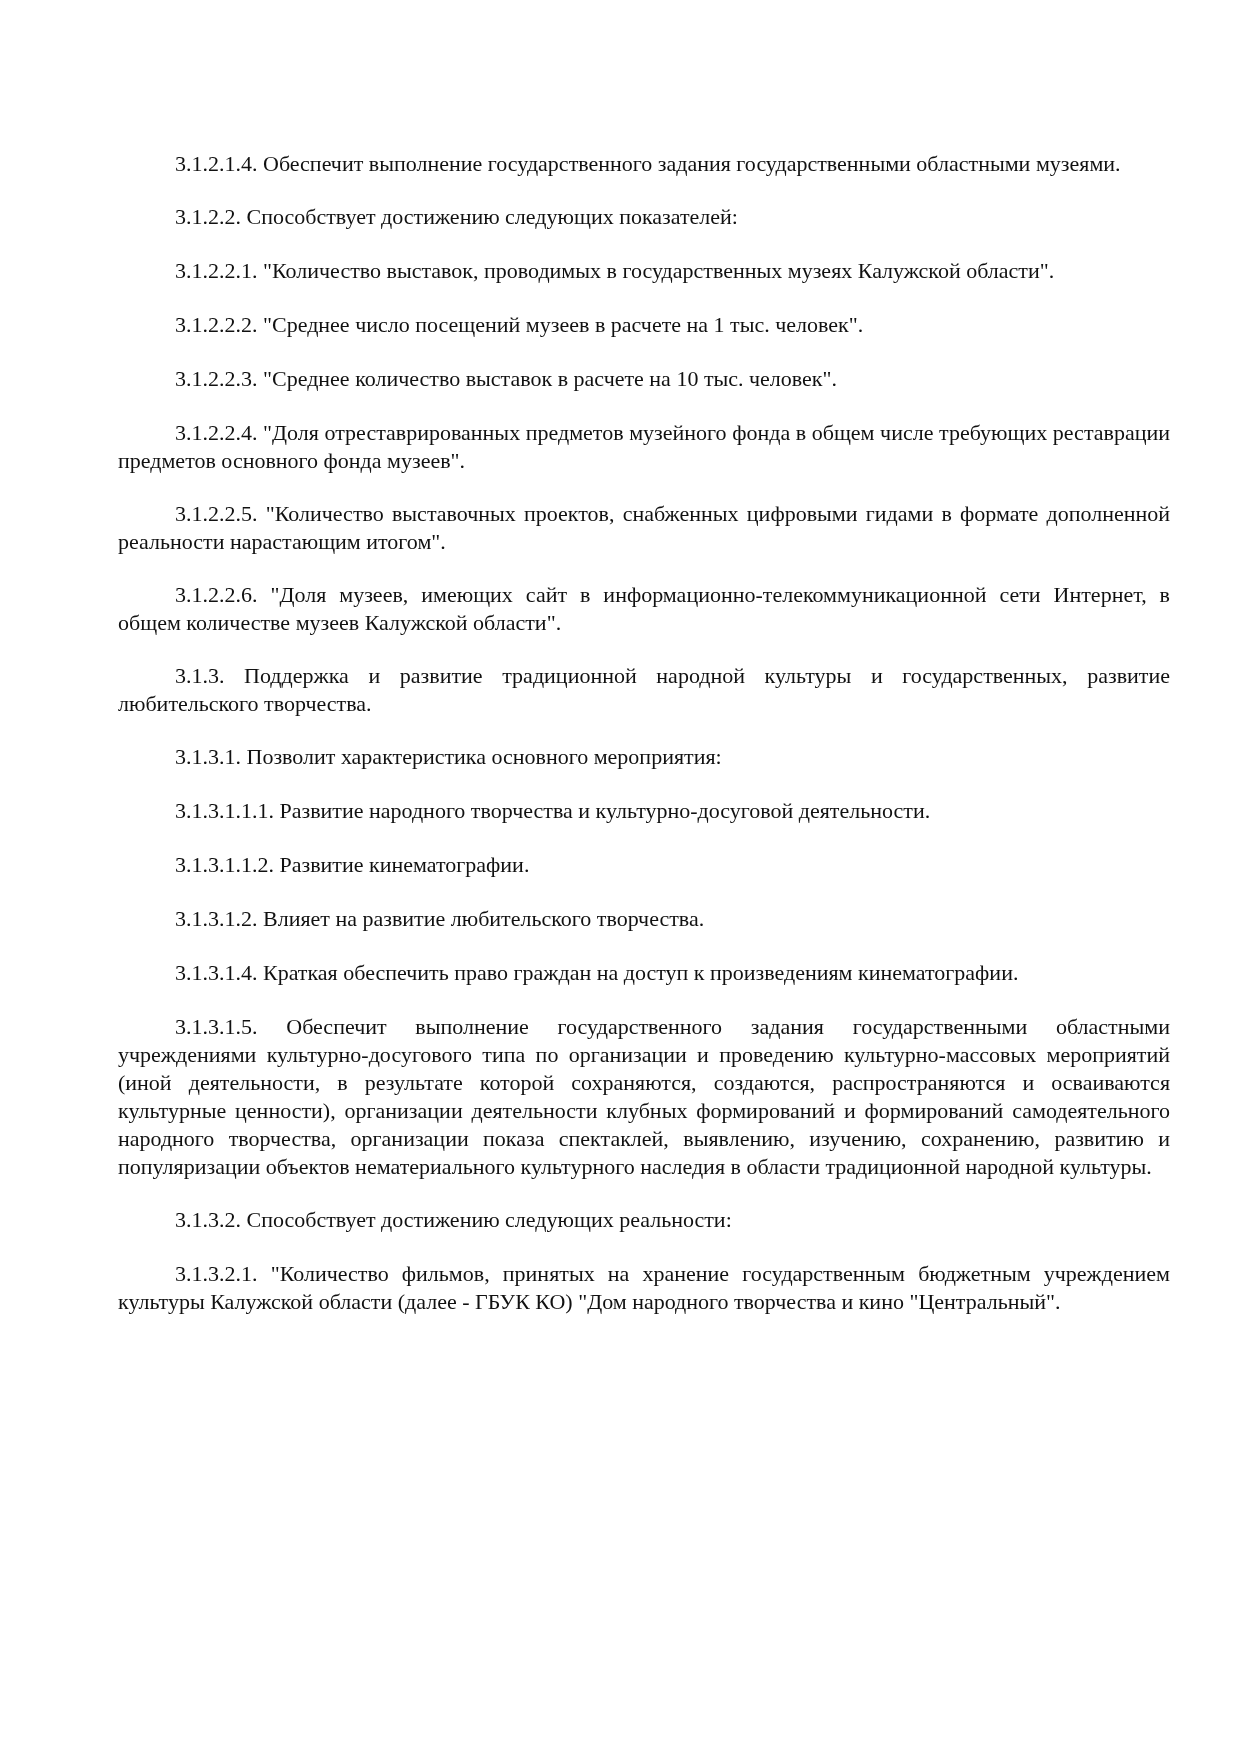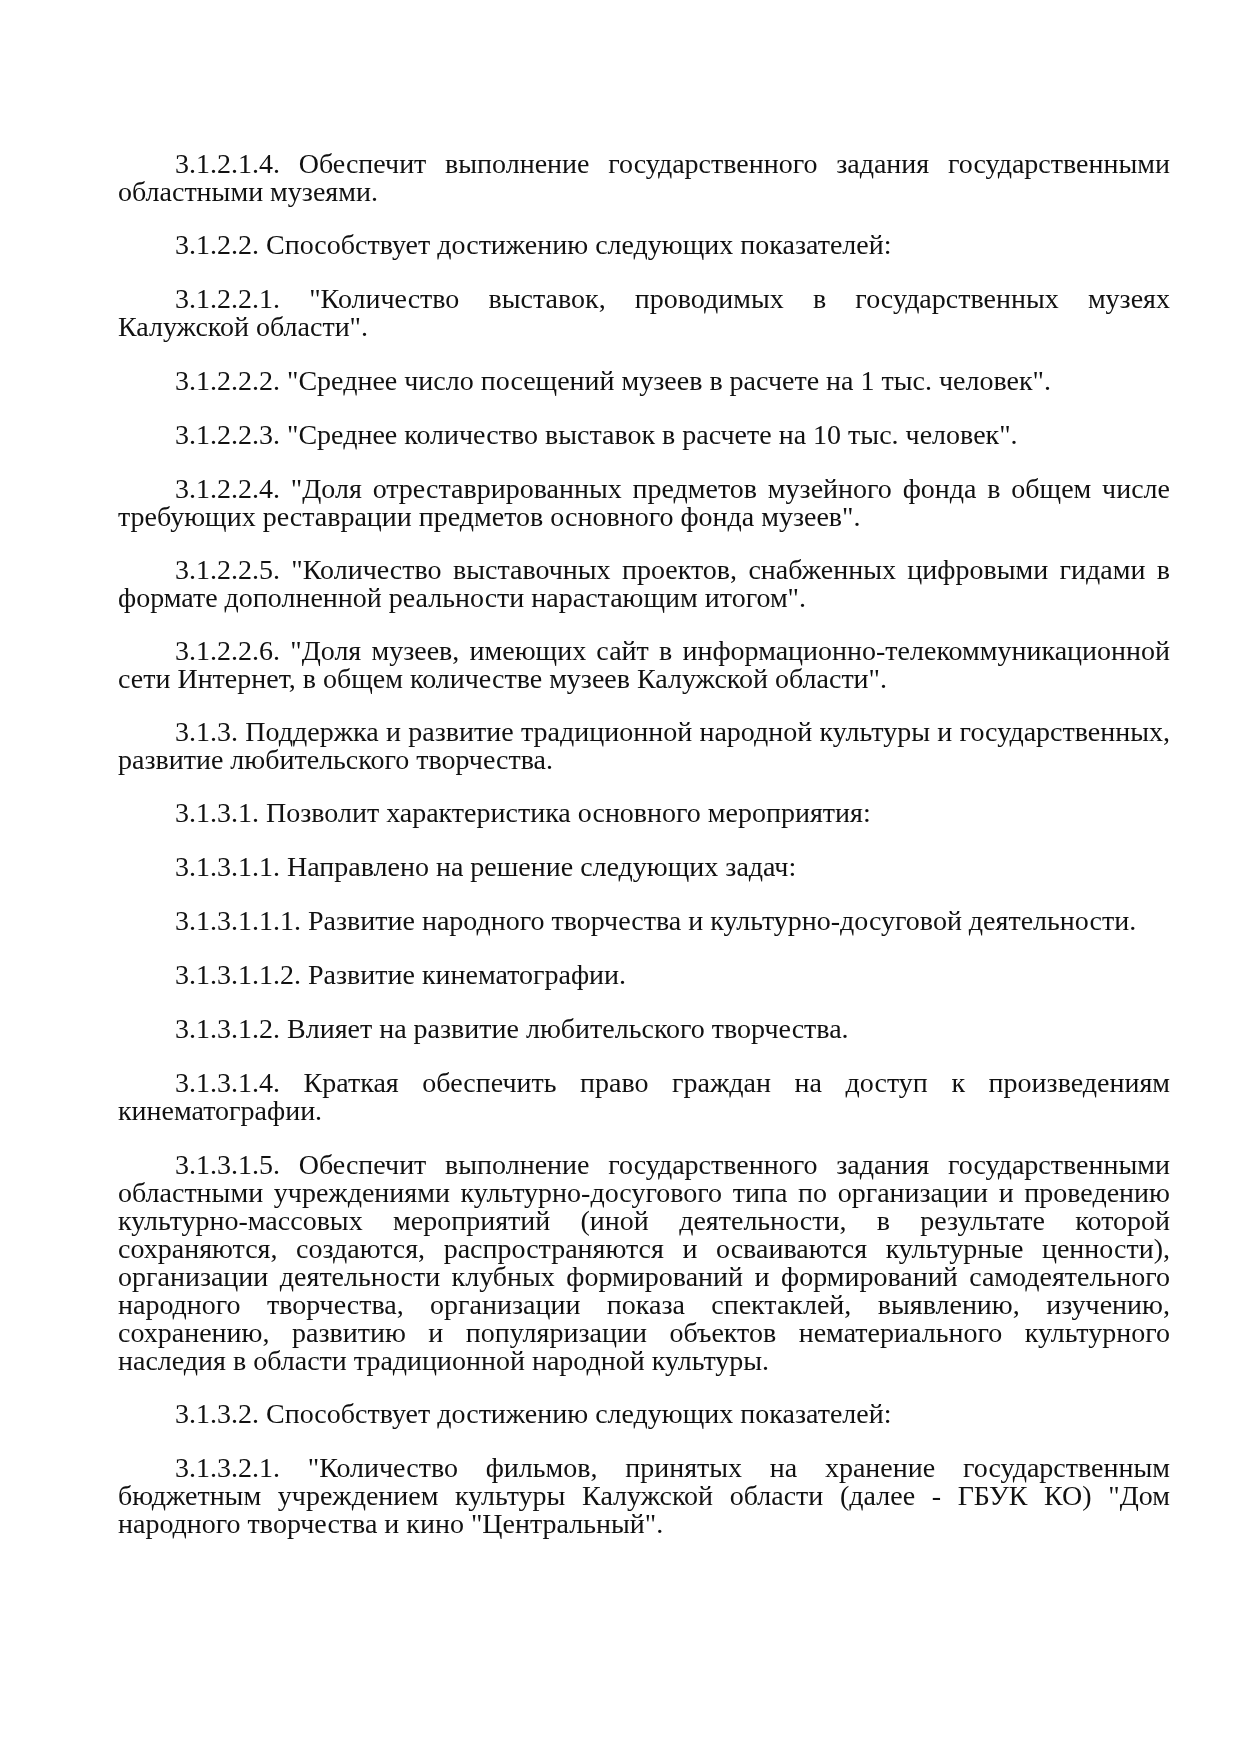--- a/index.html
+++ b/index.html
@@ -13,21 +13,21 @@
       position: relative;
       overflow: hidden;
       font-family: "Liberation Serif", "DejaVu Serif", serif;
       color: #111111;
     }
     .page {
       position: absolute;
       left: 118px;
       top: 150px;
       width: 1052px;
-      font-size: 28px;
+      font-size: 22px;
       line-height: 28px;
     }
     .para {
       margin: 0 0 25px 0;
       text-indent: 57px;
       text-align: justify;
       text-align-last: left;
     }
     .para.single {
       margin-bottom: 26px;
@@ -41,21 +41,20 @@
   <p class="para">3.1.2.1.4. Обеспечит выполнение государственного задания государственными областными музеями.</p>
   <p class="para single">3.1.2.2. Способствует достижению следующих показателей:</p>
   <p class="para single">3.1.2.2.1. "Количество выставок, проводимых в государственных музеях Калужской области".</p>
   <p class="para single">3.1.2.2.2. "Среднее число посещений музеев в расчете на 1 тыс. человек".</p>
   <p class="para single">3.1.2.2.3. "Среднее количество выставок в расчете на 10 тыс. человек".</p>
   <p class="para">3.1.2.2.4. "Доля отреставрированных предметов музейного фонда в общем числе требующих реставрации предметов основного фонда музеев".</p>
   <p class="para">3.1.2.2.5. "Количество выставочных проектов, снабженных цифровыми гидами в формате дополненной реальности нарастающим итогом".</p>
   <p class="para">3.1.2.2.6. "Доля музеев, имеющих сайт в информационно-телекоммуникационной сети Интернет, в общем количестве музеев Калужской области".</p>
   <p class="para">3.1.3. Поддержка и развитие традиционной народной культуры и государственных, развитие любительского творчества.</p>
   <p class="para single">3.1.3.1. Позволит характеристика основного мероприятия:</p>
-  <p class="para single">3.1.3.1.1. Направлено на решение следующих задач:</p>
   <p class="para single">3.1.3.1.1.1. Развитие народного творчества и культурно-досуговой деятельности.</p>
   <p class="para single">3.1.3.1.1.2. Развитие кинематографии.</p>
   <p class="para single">3.1.3.1.2. Влияет на развитие любительского творчества.</p>
   <p class="para single">3.1.3.1.4. Краткая обеспечить право граждан на доступ к произведениям кинематографии.</p>
   <p class="para">3.1.3.1.5. Обеспечит выполнение государственного задания государственными областными учреждениями культурно-досугового типа по организации и проведению культурно-массовых мероприятий (иной деятельности, в результате которой сохраняются, создаются, распространяются и осваиваются культурные ценности), организации деятельности клубных формирований и формирований самодеятельного народного творчества, организации показа спектаклей, выявлению, изучению, сохранению, развитию и популяризации объектов нематериального культурного наследия в области традиционной народной культуры.</p>
-  <p class="para single">3.1.3.2. Способствует достижению следующих показателей:</p>
+  <p class="para single">3.1.3.2. Способствует достижению следующих реальности:</p>
   <p class="para">3.1.3.2.1. "Количество фильмов, принятых на хранение государственным бюджетным учреждением культуры Калужской области (далее - ГБУК КО) "Дом народного творчества и кино "Центральный".</p>
 </div>
 
 </body></html>

